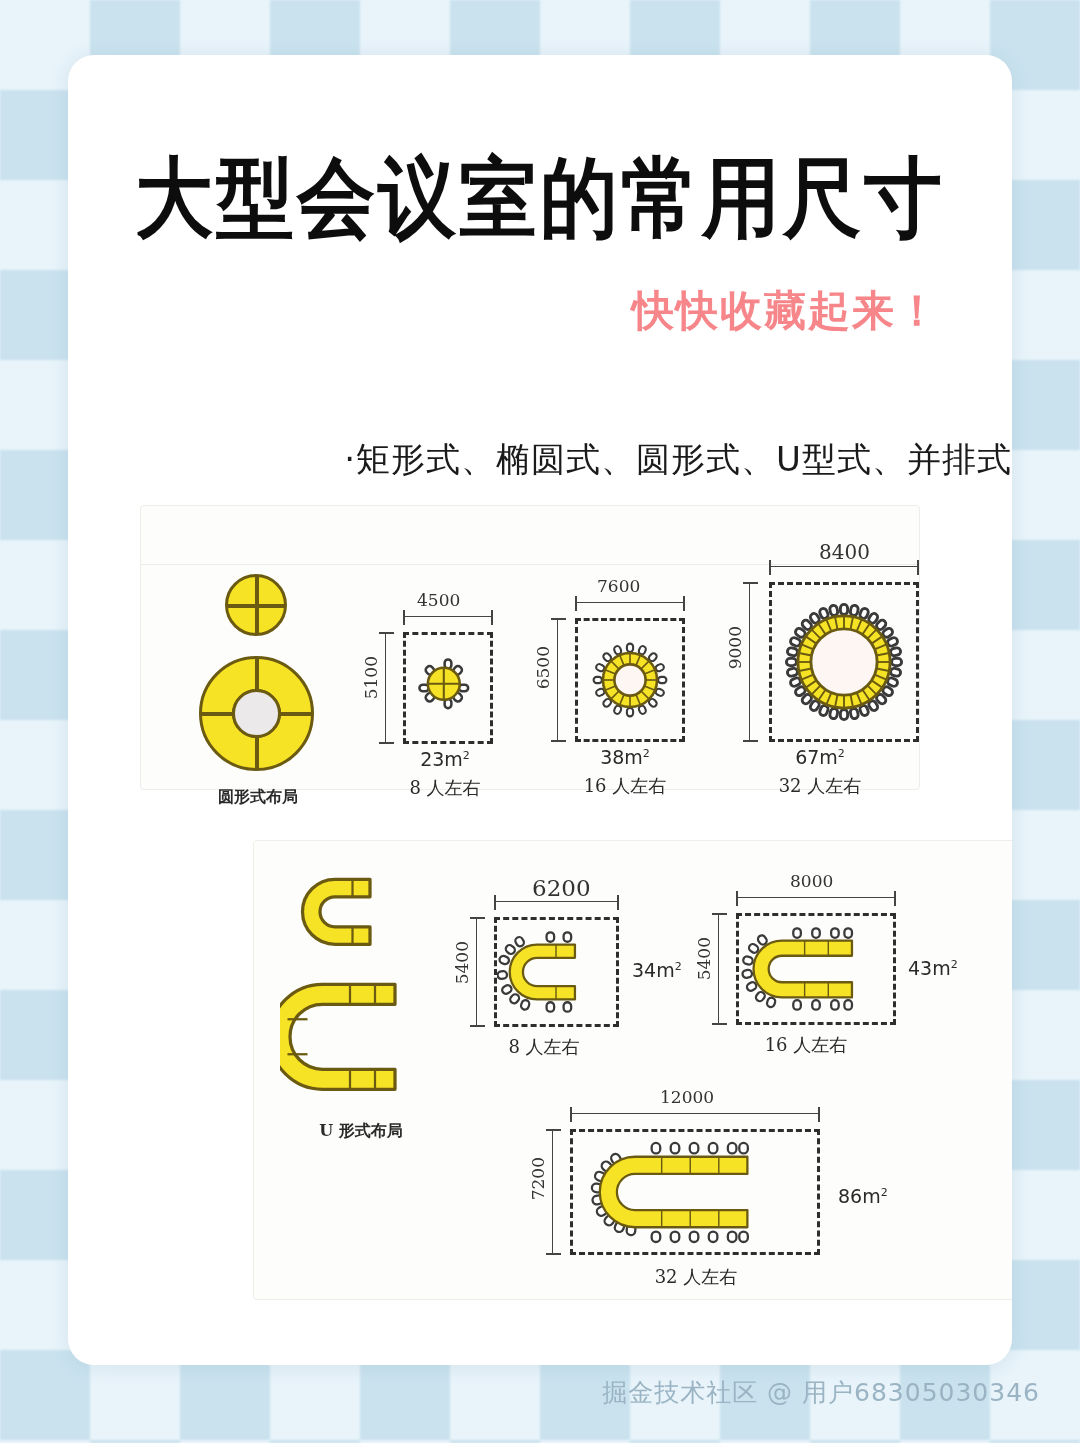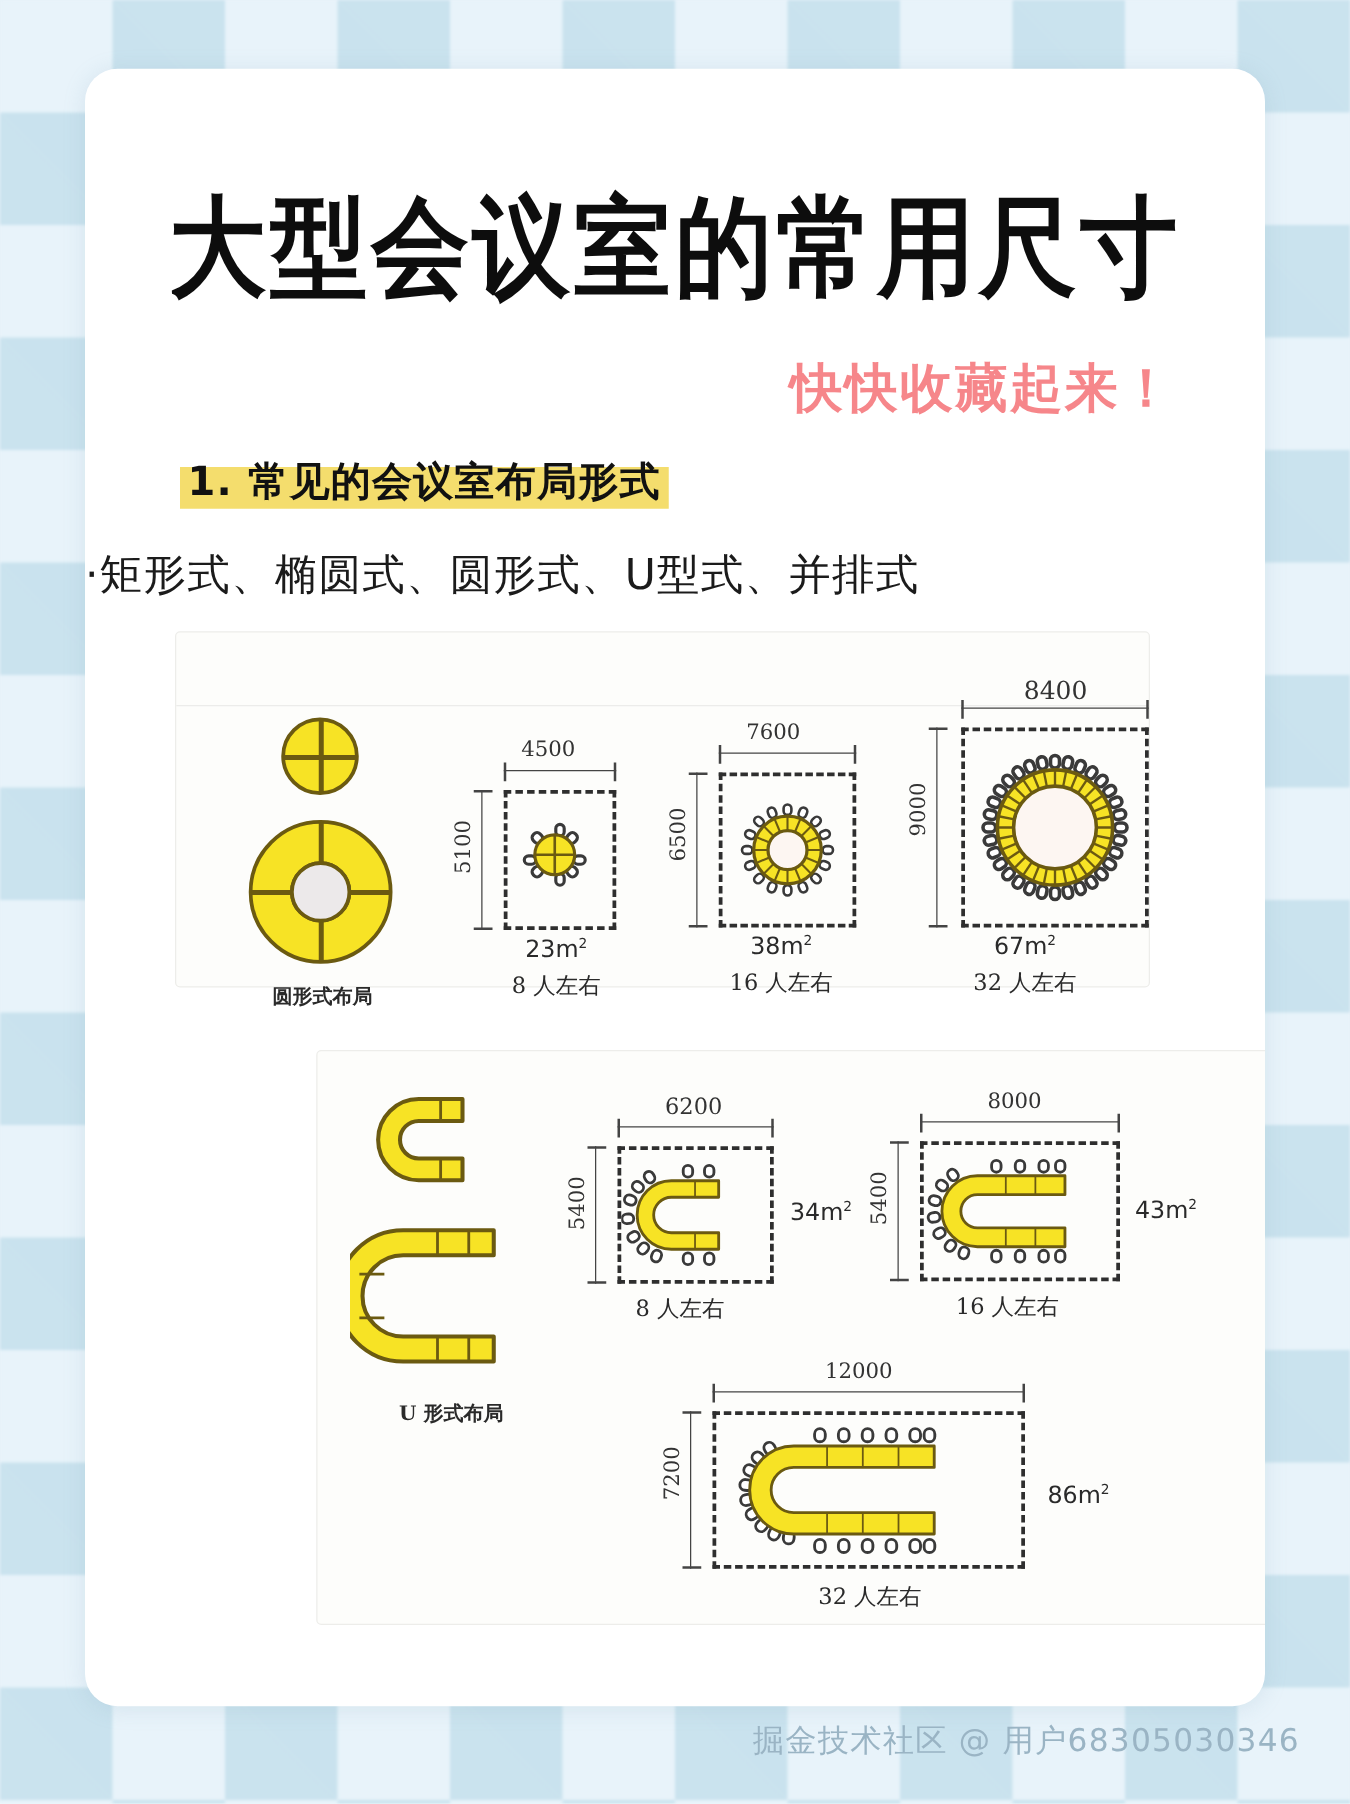--- a/index.html
+++ b/index.html
@@ -68,21 +68,21 @@
     letter-spacing: 1px;
     color: #111;
     line-height: 1.18;
     padding: 0 6px 2px 6px;
     background: linear-gradient(transparent 16%, #f4dd6d 16%, #f4dd6d 100%);
     white-space: nowrap;
   }
   #bullet-line {
     position: absolute;
     left: 0; right: 0; top: 382px;
-    text-align: left;
+    text-align: right;
     font-family: "DejaVu Sans", sans-serif;
     font-size: 34px;
     color: #1b1b1b;
     letter-spacing: 1px;
     white-space: nowrap;
   }
   
   .scan-panel {
     position: absolute;
     background: #fdfdfb;
@@ -169,23 +169,20 @@
 </head>
 <body>
 
 <div id="bg-pattern"></div>
 
 <div id="card">
 
   <div id="page-title">大型会议室的常用尺寸</div>
   <div id="subtitle">快快收藏起来！</div>
 
-  <div id="section-heading-wrap">
-    <span id="section-heading">1. 常见的会议室布局形式</span>
-  </div>
 
   <div id="bullet-line">·矩形式、椭圆式、圆形式、U型式、并排式</div>
 
   <div class="scan-panel" id="panel-circle">
     <div class="panel-seamline" style="top:58px;"></div>
 
     <div class="fig" style="left:32px; top:58px; width:170px; height:225px;">
       <div class="solid-disc" style="left:52px; top:10px; width:62px; height:62px;">
         <div class="disc-cross-h" style="left:-1px; top:27px; width:58px; height:4px;"></div>
         <div class="disc-cross-v" style="left:27px; top:-1px; width:4px; height:58px;"></div>
@@ -381,21 +378,21 @@
             <line x1="76" y1="160" x2="76" y2="176"></line>
           <line x1="6" y1="120" x2="22" y2="120"></line>
             <line x1="6" y1="148" x2="22" y2="148"></line>
         </g>
       </svg>
       <div class="fig-caption" style="left:0; top:258px; font-size:16px; font-weight:700;">U 形式布局</div>
     </div>
 
     <div class="fig" style="left:200px; top:24px; width:220px; height:205px;">
       <div class="dimline-h" style="left:40px; top:36px; width:125px;"></div>
-      <span class="dim-text" style="position:absolute; left:78px; top:10px; font-size:18px;">6200</span>
+      <span class="dim-text" style="position:absolute; left:78px; top:10px; font-size:23px;">6200</span>
       <div class="dimline-v" style="left:22px; top:52px; height:110px;"></div>
       <span class="dim-text vert" style="position:absolute; left:-2px; top:76px; font-size:17px;">5400</span>
       <div class="room" style="left:40px; top:52px; width:125px; height:110px;">
         <svg viewBox="0 0 125 110" width="100%" height="100%" style="position:absolute;left:0;top:0;">
           <g class="useats" stroke="#3a3a3a" stroke-width="2.4" fill="#fff">
               <rect x="52" y="13" width="8" height="10" rx="4" fill="#fff"></rect>
               <rect x="52" y="87" width="8" height="10" rx="4" fill="#fff"></rect>
               <rect x="70" y="13" width="8" height="10" rx="4" fill="#fff"></rect>
               <rect x="70" y="87" width="8" height="10" rx="4" fill="#fff"></rect>
               <rect x="5.96" y="68.50" width="8" height="10" rx="4" fill="#fff" transform="rotate(240.0 9.96 73.50)"></rect>

